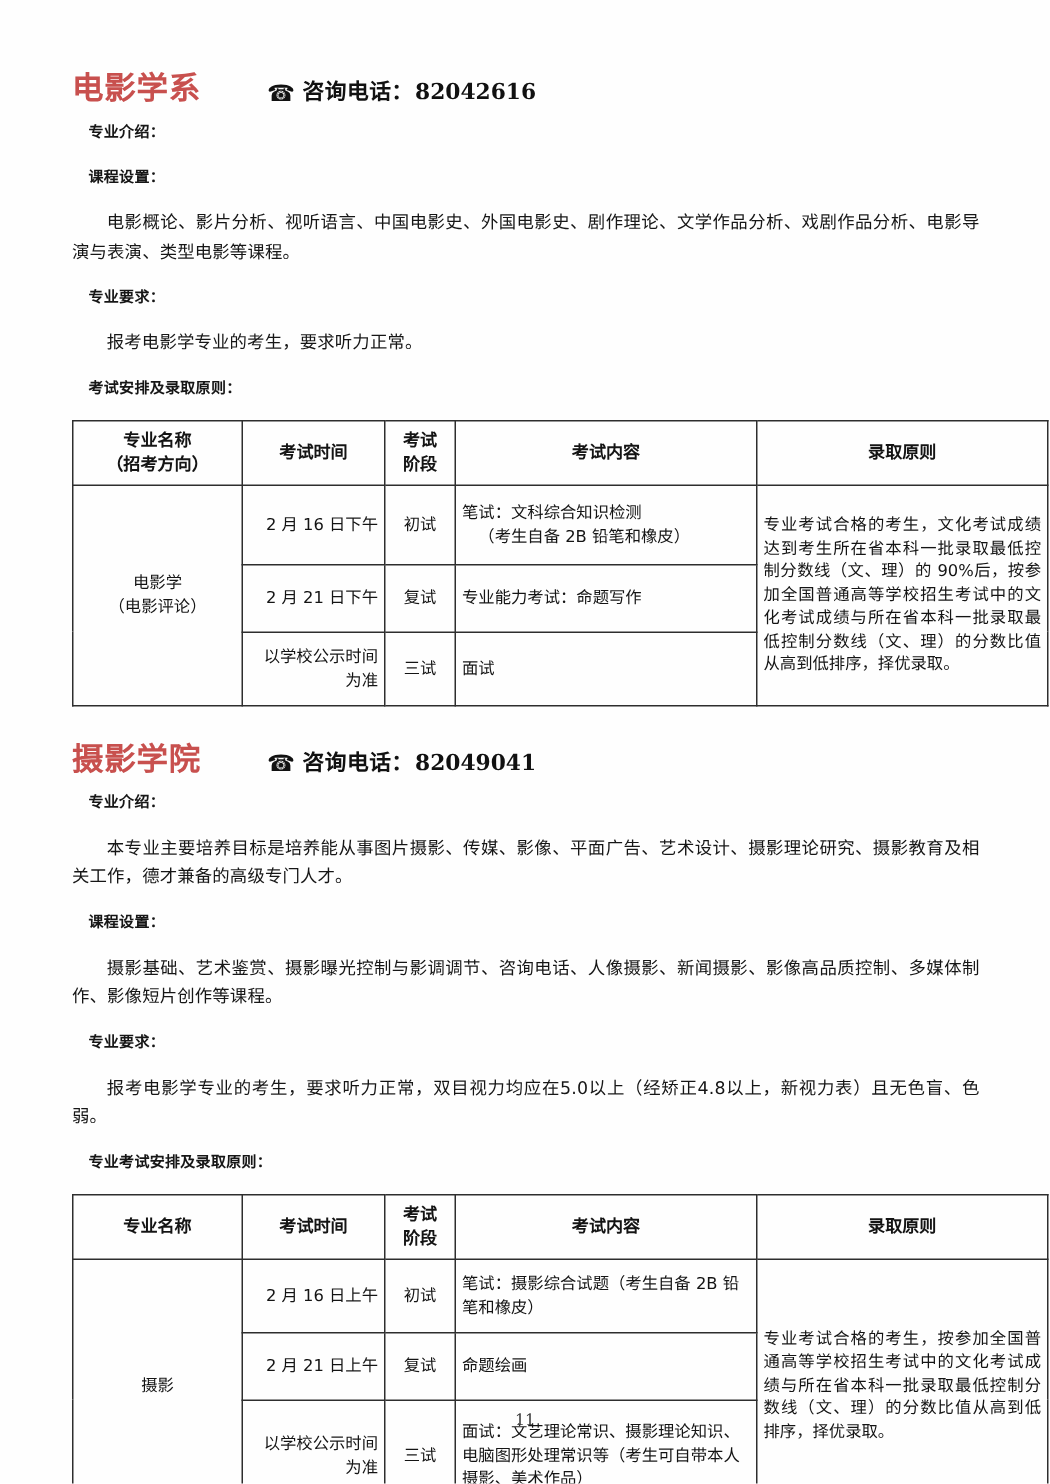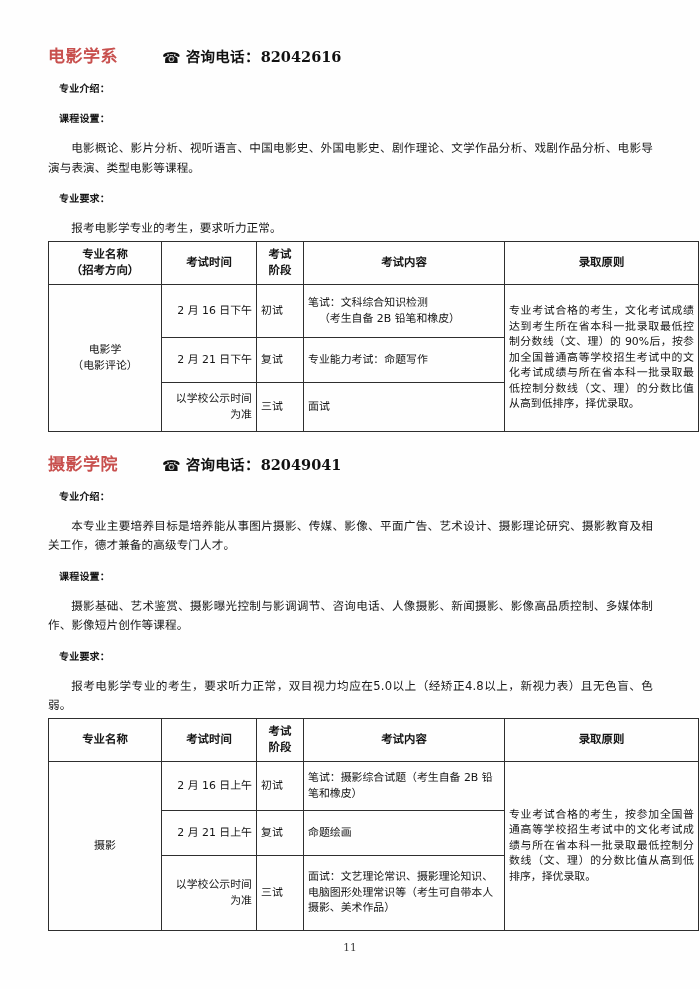--- a/index.html
+++ b/index.html
@@ -25,21 +25,21 @@
   }
 
   
   .sec-head {
     display: flex;
     align-items: baseline;
     height: 26px;
     margin: 0 0 1px 0;
   }
   .sec-title {
-    font-size: 17px;
+    font-size: 21px;
     font-weight: 700;
     color: #c8504e;
     letter-spacing: 0.5px;
     white-space: nowrap;
   }
   .sec-phone {
     display: flex;
     align-items: baseline;
     margin-left: 44px;
     white-space: nowrap;
@@ -104,21 +104,21 @@
     font-weight: 400;
   }
   table.exam th {
     font-weight: 700;
     text-align: center;
     height: 36px;
     font-size: 11.4px;
   }
   .c-name   { width: 104px; text-align: center; }
   .c-time   { width: 86px;  text-align: right; }
-  .c-stage  { width: 38px;  text-align: left; }
+  .c-stage  { width: 38px;  text-align: center; }
   .c-content{ width: 192px; text-align: left; }
   .c-rule   { width: 185px; text-align: justify; text-justify: inter-ideograph; }
   td.c-content { padding-left: 6px; padding-right: 4px; }
   td.c-rule { padding: 4px 6px; }
   td.c-name { font-size: 11px; }
 
   .t1 tr.r1 td { height: 46px; }
   .t1 tr.r2 td { height: 38px; }
   .t1 tr.r3 td { height: 42px; }
 
@@ -154,20 +154,21 @@
   </div>
 
   <p class="lbl">专业介绍：</p>
 
   <p class="lbl">课程设置：</p>
   <p class="para">电影概论、影片分析、视听语言、中国电影史、外国电影史、剧作理论、文学作品分析、戏剧作品分析、电影导演与表演、类型电影等课程。</p>
 
   <p class="lbl">专业要求：</p>
   <p class="para">报考电影学专业的考生，要求听力正常。</p>
 
+  <p class="lbl">考试安排及录取原则：</p>
 
   <table class="exam t1">
     <thead>
       <tr>
         <th class="c-name">
           <div>专业名称</div>
           <div>（招考方向）</div>
         </th>
         <th class="c-time">考试时间</th>
         <th class="c-stage">
@@ -221,20 +222,21 @@
 
   <p class="lbl">专业介绍：</p>
   <p class="para">本专业主要培养目标是培养能从事图片摄影、传媒、影像、平面广告、艺术设计、摄影理论研究、摄影教育及相关工作，德才兼备的高级专门人才。</p>
 
   <p class="lbl">课程设置：</p>
   <p class="para">摄影基础、艺术鉴赏、摄影曝光控制与影调调节、咨询电话、人像摄影、新闻摄影、影像高品质控制、多媒体制作、影像短片创作等课程。</p>
 
   <p class="lbl">专业要求：</p>
   <p class="para">报考电影学专业的考生，要求听力正常，双目视力均应在5.0以上（经矫正4.8以上，新视力表）且无色盲、色弱。</p>
 
+  <p class="lbl">专业考试安排及录取原则：</p>
 
   <table class="exam t2">
     <thead>
       <tr>
         <th class="c-name">专业名称</th>
         <th class="c-time">考试时间</th>
         <th class="c-stage">
           <div>考试</div>
           <div>阶段</div>
         </th>

